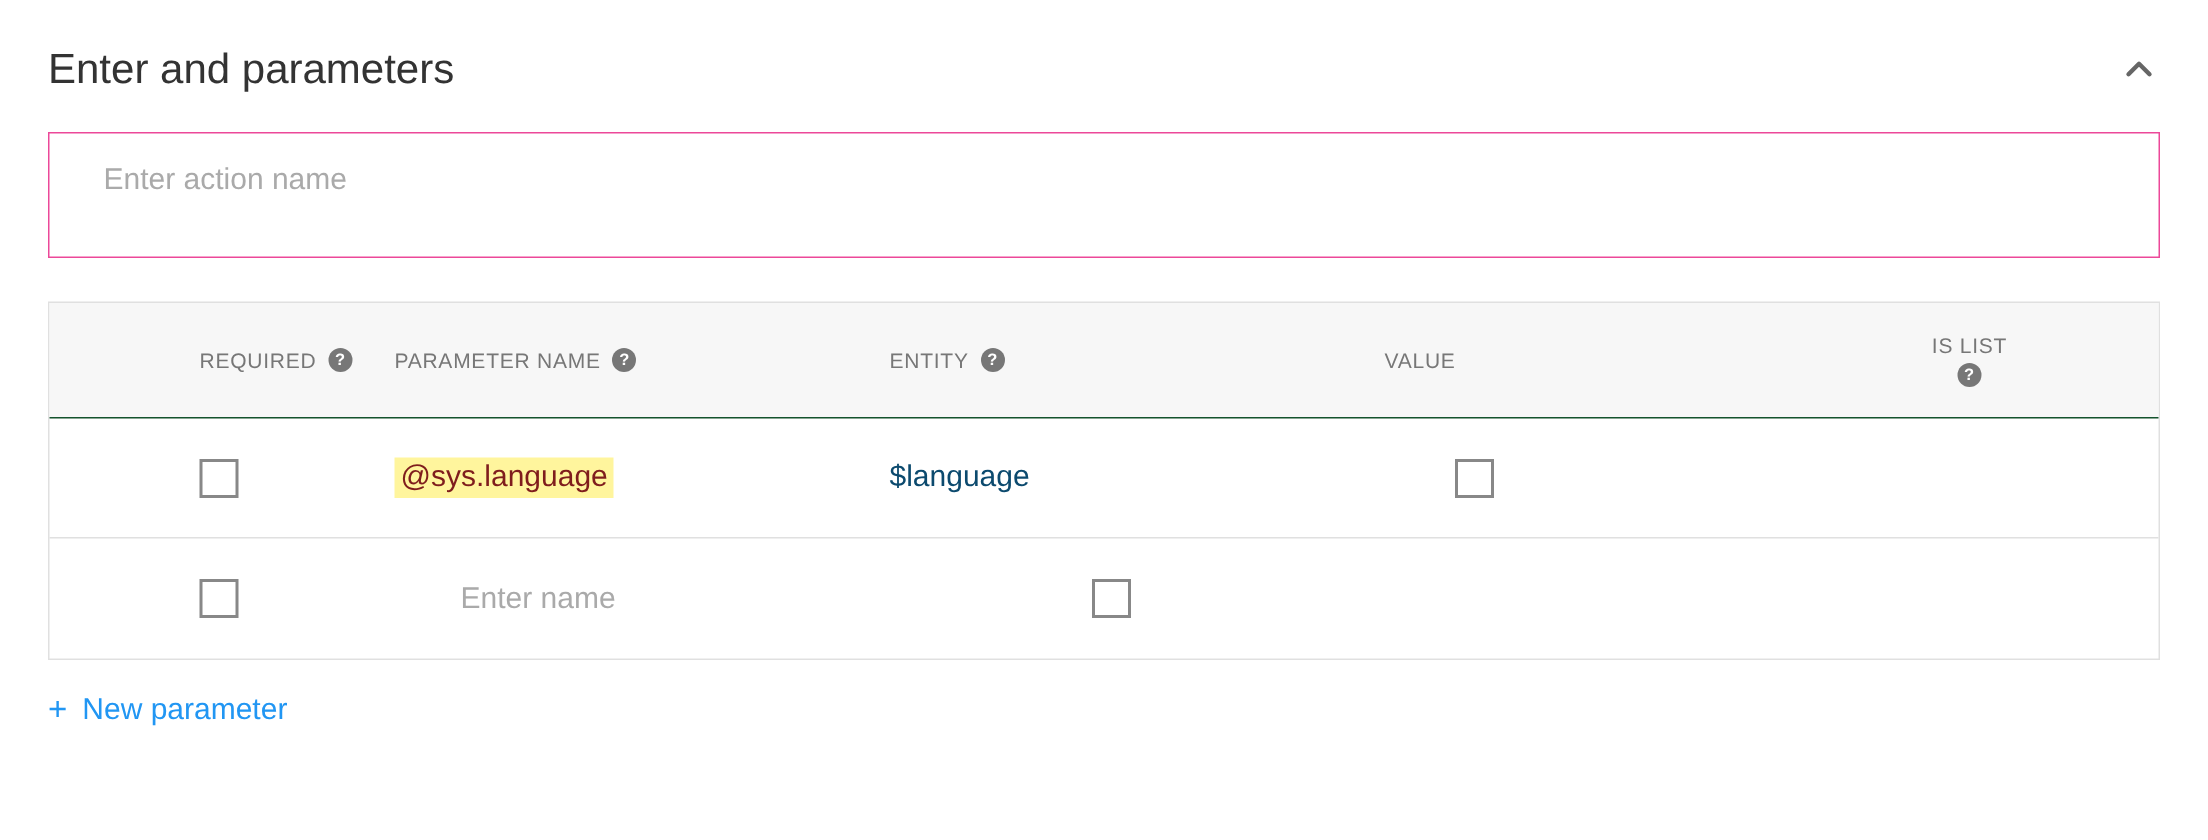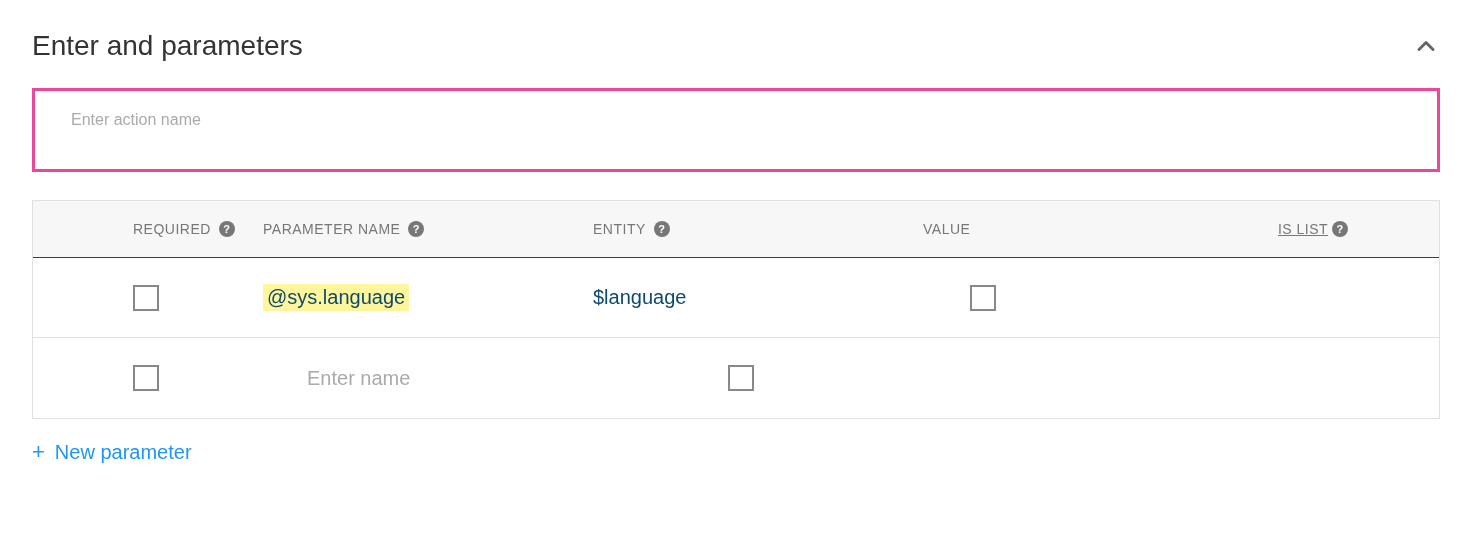--- a/index.html
+++ b/index.html
@@ -24,23 +24,23 @@
   .chevron {
     width: 28px;
     height: 28px;
     display: flex;
     align-items: center;
     justify-content: center;
     cursor: pointer;
   }
   .action-name-input {
     width: 100%;
-    border: 3px solid #ec4899;
+    border: 1px solid #ec4899;
     padding: 20px 36px;
-    font-size: 16px;
+    font-size: 20px;
     font-family: inherit;
     color: #444;
     outline: none;
     resize: none;
     height: 84px;
     margin-bottom: 24px;
   }
   .action-name-input::placeholder { color: #aaa; }
   .params-table {
     border: 1px solid #e0e0e0;
@@ -59,21 +59,21 @@
   .col-value { width: 330px; }
   .col-islist { width: 120px; text-align: center; padding: 0 10px; }
   .th {
     font-size: 14px;
     letter-spacing: 0.5px;
     color: #777;
     display: flex;
     align-items: center;
     gap: 8px;
   }
-  .th.centered { justify-content: center; flex-direction: row; gap: 4px; text-decoration: underline; }
+  .th.centered { justify-content: center; flex-direction: column; gap: 4px; }
   .help-icon {
     width: 16px;
     height: 16px;
     border-radius: 50%;
     background: #777;
     color: #fff;
     font-size: 11px;
     font-weight: bold;
     display: inline-flex;
     align-items: center;
@@ -98,21 +98,21 @@
   .cell {
     font-size: 20px;
     display: flex;
     align-items: center;
   }
   .cell.centered { justify-content: center; }
   .param-name { color: #444; }
   .entity-hl {
     background: #fff59d;
     padding: 2px 4px;
-    color: #0c4a6e;
+    color: #7f1d1d;
   }
   .value-link { color: #0c4a6e; }
   .cell-input {
     border: none;
     outline: none;
     font-size: 20px;
     font-family: inherit;
     width: 90%;
     color: #444;
   }

